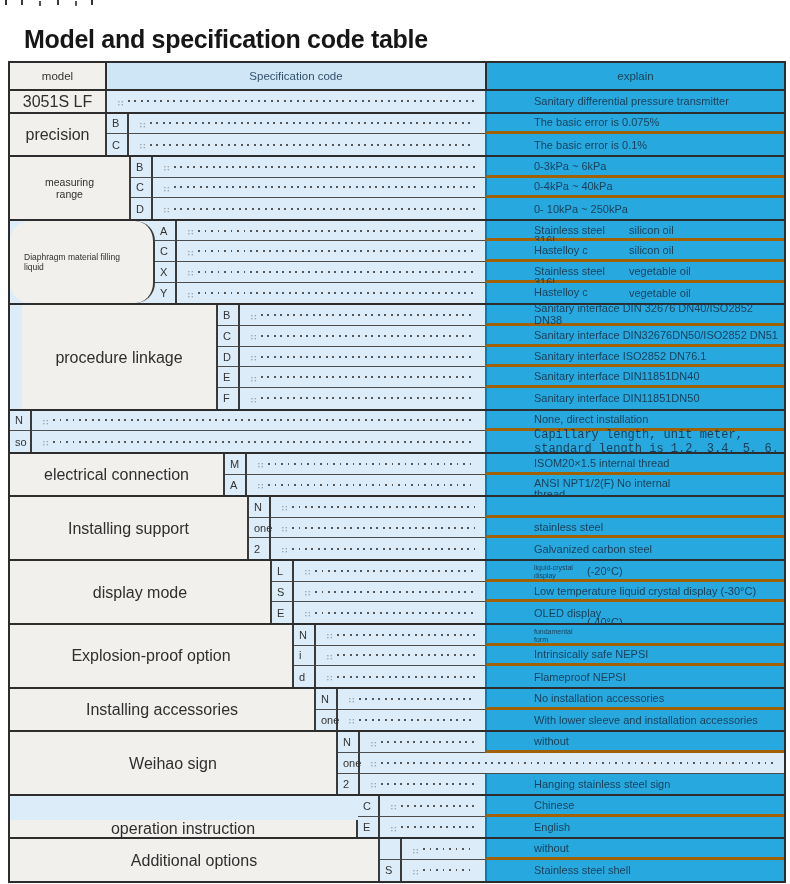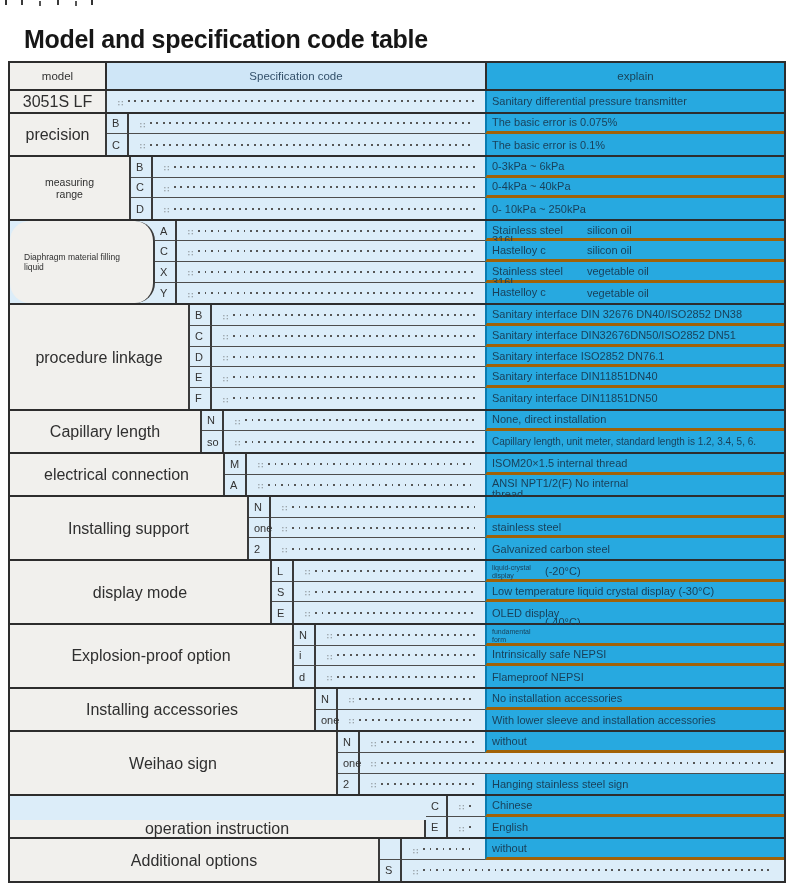--- a/index.html
+++ b/index.html
@@ -30,22 +30,22 @@
     font-size:11px;color:#333;display:flex;align-items:center;padding-left:5px;white-space:nowrap;
     overflow:visible;position:relative;z-index:4;}
   .dots{flex:1;background:#dcedf9;display:flex;align-items:center;padding:0 10px 0 11px;min-width:0;}
   .pre{color:#555;font-size:8px;margin-right:5px;transform:translateY(2px);}
   .pre::before{content:"∷";}
   .leader{flex:1;height:2px;
     background-image:repeating-linear-gradient(to right,#565656 0 1.8px,transparent 1.8px 6.5px);}
   .explain{box-sizing:border-box;width:299px;flex-shrink:0;background:var(--cyan);
     border-left:2px solid #0a7cb0;position:relative;z-index:1;font-size:11px;color:#193f58;
     display:flex;align-items:center;padding-left:5px;overflow:visible;}
-  .sp{position:relative;z-index:3;}
-  .tiny .sp{font-size:10px;}
+  .sp{position:relative;z-index:3;margin-left:42px;}
+  .tiny .sp{font-size:12px;font-family:Liberation Mono, monospace;}
   .wrap{width:145px;line-height:11.5px;align-self:flex-start;margin-top:3px;}
   .mat{width:92px;line-height:10.5px;align-self:flex-start;margin-top:4px;}
   .fill{position:absolute;left:100px;top:50%;transform:translateY(-50%);z-index:3;}
   .smallbox{width:56px;font-size:7px;line-height:7.5px;align-self:flex-start;margin-top:3px;}
   .smallbox.xs{width:40px;overflow-wrap:anywhere;}
   .note{position:absolute;left:58px;top:4px;z-index:3;}
   .noteb{position:absolute;left:58px;top:14px;z-index:3;text-align:center;}
 </style>
 </head>
 <body>
@@ -178,21 +178,21 @@
                 <div class="leader"></div>
               </div>
               <div class="explain">
                 <div class="sp mat">Hastelloy c</div>
                 <div class="fill sp">vegetable oil</div>
               </div>
             </div>
           </div>
         </div>
         <div class="group">
-          <div class="glabel" style="width: 180px;">procedure linkage</div>
+          <div class="glabel" style="width: 196px; margin-left: 12px;">procedure linkage</div>
           <div class="grows">
             <div class="row">
               <div class="code">B</div>
               <div class="dots">
                 <div class="pre"></div>
                 <div class="leader"></div>
               </div>
               <div class="explain">
                 <div class="sp">Sanitary interface DIN 32676 DN40/ISO2852 DN38</div>
               </div>
@@ -233,21 +233,20 @@
                 <div class="pre"></div>
                 <div class="leader"></div>
               </div>
               <div class="explain">
                 <div class="sp">Sanitary interface DIN11851DN50</div>
               </div>
             </div>
           </div>
         </div>
         <div class="group">
-          <div class="glabel" style="width: 192px;">Capillary length</div>
           <div class="grows">
             <div class="row">
               <div class="code">N</div>
               <div class="dots">
                 <div class="pre"></div>
                 <div class="leader"></div>
               </div>
               <div class="explain">
                 <div class="sp">None, direct installation</div>
               </div>
@@ -447,21 +446,21 @@
                 <div class="pre"></div>
                 <div class="leader"></div>
               </div>
               <div class="explain">
                 <div class="sp">Hanging stainless steel sign</div>
               </div>
             </div>
           </div>
         </div>
         <div class="group">
-          <div class="glabel" style="width: 416px; margin-top: 24px;">operation instruction</div>
+          <div class="glabel" style="width: 348px; margin-top: 24px;">operation instruction</div>
           <div class="grows">
             <div class="row">
               <div class="code">C</div>
               <div class="dots">
                 <div class="pre"></div>
                 <div class="leader"></div>
               </div>
               <div class="explain">
                 <div class="sp">Chinese</div>
               </div>
@@ -489,19 +488,22 @@
               </div>
               <div class="explain">
                 <div class="sp">without</div>
               </div>
             </div>
             <div class="row">
               <div class="code">S</div>
               <div class="dots">
                 <div class="pre"></div>
                 <div class="leader"></div>
+              </div>
+              <div class="explain">
+                <div class="sp">Stainless steel shell</div>
               </div>
             </div>
           </div>
         </div>
       </div>
   </div>
 </div>
 
 </body></html>

